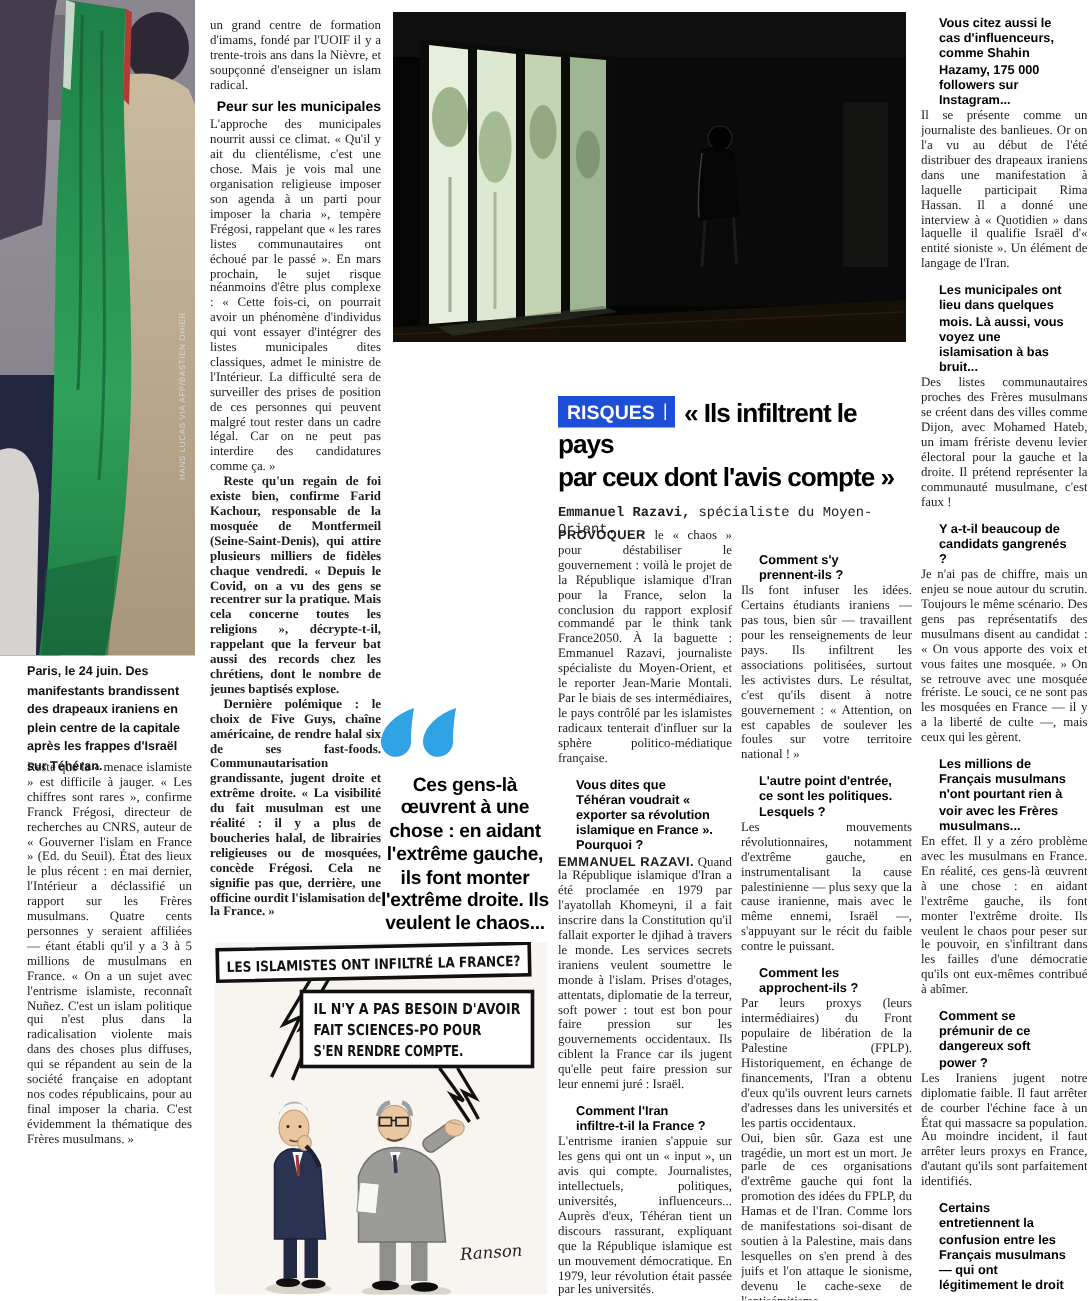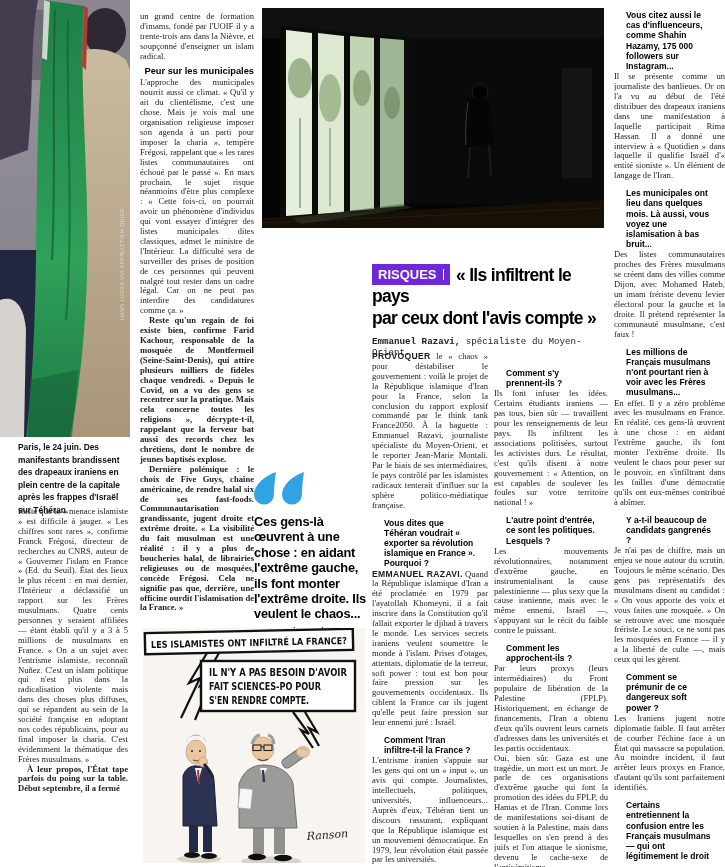--- a/index.html
+++ b/index.html
@@ -15,37 +15,37 @@
   .caption{font-family:"Liberation Sans",sans-serif;font-weight:bold;font-size:8.4px;
            line-height:12.6px;color:#101010;text-align:left;}
   .credit-vert{position:absolute;writing-mode:vertical-rl;transform:rotate(180deg);
            font-family:"Liberation Sans",sans-serif;font-size:5.4px;letter-spacing:.4px;}
 
   
   .q{font-family:"Liberation Sans",sans-serif;font-weight:bold;font-size:8.5px;
      line-height:10.2px;margin:7px 12px 1px;text-align:left;color:#000;}
   .qa:first-child .q{margin-top:0;}
   .lead{font-family:"Liberation Sans",sans-serif;font-weight:bold;letter-spacing:.3px;}
-  .kicker{display:inline-block;background:#6d28d9;color:#fff;
+  .kicker{display:inline-block;background:#1d4ed8;color:#fff;
      font-family:"Liberation Sans",sans-serif;font-weight:bold;font-size:13px;
      padding:3px 6px 3px 6px;margin-right:6px;vertical-align:2px;}
   .kicker .kdiv{display:inline-block;width:1.5px;height:11px;background:#fff;
      margin-left:6px;vertical-align:-1px;}
   .headline{font-family:"Liberation Sans",sans-serif;font-weight:bold;font-size:17.5px;
      line-height:21px;letter-spacing:-0.7px;color:#000;display:inline;}
   .hl2{display:block;margin-top:1px;}
   .byline{font-family:Liberation Mono, monospace;font-size:9.2px;margin-top:7px;color:#222;}
   .byline b{font-weight:bold;}
   .signoff{font-family:"Liberation Sans",sans-serif;font-weight:bold;font-size:13px;
      text-align:right;margin-top:4px;}
 
   
   #quote{position:absolute;left:254px;top:472px;width:112px;}
   .quote-text{font-family:"Liberation Sans",sans-serif;font-weight:bold;font-size:12.8px;
-     line-height:15.4px;color:#000;text-align:left;margin-top:4px;letter-spacing:-0.2px;}
+     line-height:15.4px;color:#000;text-align:center;margin-top:4px;letter-spacing:-0.2px;}
   .quote-attrib{font-family:"Liberation Sans",sans-serif;font-size:8.2px;line-height:10.5px;
      margin-top:5px;color:#222;}
   .quote-attrib b{font-weight:bold;}
 
   
   #photo-left{position:absolute;left:0;top:0;width:130px;height:437px;overflow:hidden;}
   #credit-left{left:119px;top:90px;height:230px;color:#d8d6da;}
   #caption-left{position:absolute;left:18px;top:441px;width:107px;}
   #col-a{position:absolute;left:18px;top:507px;width:110px;height:358px;overflow:hidden;}
   #col-b{position:absolute;left:140px;top:12px;width:114px;height:604px;overflow:hidden;}
@@ -93,21 +93,20 @@
       <path d="M30,380 L78,370 L72,437 L28,437 Z" fill="#156037" opacity="0.55"></path>
       <path d="M44,0 L50,2 L47,60 L42,58 Z" fill="#e8e6e0" opacity="0.85"></path>
       <path d="M84,6 L88,8 L86,70 L82,66 Z" fill="#b23b33"></path>
     </svg>
     <div id="credit-left" class="credit-vert">HANS LUCAS VIA AFP/BASTIEN OHIER</div>
   </div>
   <div id="caption-left" class="caption">Paris, le 24 juin. Des manifestants brandissent des drapeaux iraniens en plein centre de la capitale après les frappes d'Israël sur Téhéran.</div>
 
   <div id="col-a" class="body-text">
     <p>Reste que la « menace islamiste » est difficile à jauger. « Les chiffres sont rares », confirme Franck Frégosi, directeur de recherches au CNRS, auteur de « Gouverner l'islam en France » (Ed. du Seuil). État des lieux le plus récent : en mai dernier, l'Intérieur a déclassifié un rapport sur les Frères musulmans. Quatre cents personnes y seraient affiliées — étant établi qu'il y a 3 à 5 millions de musulmans en France. « On a un sujet avec l'entrisme islamiste, reconnaît Nuñez. C'est un islam politique qui n'est plus dans la radicalisation violente mais dans des choses plus diffuses, qui se répandent au sein de la société française en adoptant nos codes républicains, pour au final imposer la charia. C'est évidemment la thématique des Frères musulmans. »</p>
-    <p>À leur propos, l'État tape parfois du poing sur la table. Début septembre, il a fermé</p>
   </div>
 
   <div id="col-b" class="body-text">
     <p>un grand centre de formation d'imams, fondé par l'UOIF il y a trente-trois ans dans la Nièvre, et soupçonné d'enseigner un islam radical.</p>
     <h3 class="subhead">Peur sur les municipales</h3>
     <p>L'approche des municipales nourrit aussi ce climat. « Qu'il y ait du clientélisme, c'est une chose. Mais je vois mal une organisation religieuse imposer son agenda à un parti pour imposer la charia », tempère Frégosi, rappelant que « les rares listes communautaires ont échoué par le passé ». En mars prochain, le sujet risque néanmoins d'être plus complexe : « Cette fois-ci, on pourrait avoir un phénomène d'individus qui vont essayer d'intégrer des listes municipales dites classiques, admet le ministre de l'Intérieur. La difficulté sera de surveiller des prises de position de ces personnes qui peuvent malgré tout rester dans un cadre légal. Car on ne peut pas interdire des candidatures comme ça. »</p>
     <p>Reste qu'un regain de foi existe bien, confirme Farid Kachour, responsable de la mosquée de Montfermeil (Seine-Saint-Denis), qui attire plusieurs milliers de fidèles chaque vendredi. « Depuis le Covid, on a vu des gens se recentrer sur la pratique. Mais cela concerne toutes les religions », décrypte-t-il, rappelant que la ferveur bat aussi des records chez les chrétiens, dont le nombre de jeunes baptisés explose.</p>
     <p>Dernière polémique : le choix de Five Guys, chaîne américaine, de rendre halal six de ses fast-foods. Communautarisation grandissante, jugent droite et extrême droite. « La visibilité du fait musulman est une réalité : il y a plus de boucheries halal, de librairies religieuses ou de mosquées, concède Frégosi. Cela ne signifie pas que, derrière, une officine ourdit l'islamisation de la France. »</p>
   </div>
 
@@ -181,26 +180,26 @@
   <div id="col-right" class="body-text">
     <div class="qa">
       <div class="q">Vous citez aussi le cas d'influenceurs, comme Shahin Hazamy, 175 000 followers sur Instagram...</div>
       <p class="a">Il se présente comme un journaliste des banlieues. Or on l'a vu au début de l'été distribuer des drapeaux iraniens dans une manifestation à laquelle participait Rima Hassan. Il a donné une interview à « Quotidien » dans laquelle il qualifie Israël d'« entité sioniste ». Un élément de langage de l'Iran.</p>
     </div>
     <div class="qa">
       <div class="q">Les municipales ont lieu dans quelques mois. Là aussi, vous voyez une islamisation à bas bruit...</div>
       <p class="a">Des listes communautaires proches des Frères musulmans se créent dans des villes comme Dijon, avec Mohamed Hateb, un imam frériste devenu levier électoral pour la gauche et la droite. Il prétend représenter la communauté musulmane, c'est faux !</p>
     </div>
     <div class="qa">
+      <div class="q">Y a-t-il beaucoup de candidats gangrenés ?</div>
+      <p class="a">Je n'ai pas de chiffre, mais un enjeu se noue autour du scrutin. Toujours le même scénario. Des gens pas représentatifs des musulmans disent au candidat : « On vous apporte des voix et vous faites une mosquée. » On se retrouve avec une mosquée frériste. Le souci, ce ne sont pas les mosquées en France — il y a la liberté de culte —, mais ceux qui les gèrent.</p>
+    </div>
+    <div class="qa">
       <div class="q">Les millions de Français musulmans n'ont pourtant rien à voir avec les Frères musulmans...</div>
       <p class="a">En effet. Il y a zéro problème avec les musulmans en France. En réalité, ces gens-là œuvrent à une chose : en aidant l'extrême gauche, ils font monter l'extrême droite. Ils veulent le chaos pour peser sur le pouvoir, en s'infiltrant dans les failles d'une démocratie qu'ils ont eux-mêmes contribué à abîmer.</p>
-    </div>
-    <div class="qa">
-      <div class="q">Y a-t-il beaucoup de candidats gangrenés ?</div>
-      <p class="a">Je n'ai pas de chiffre, mais un enjeu se noue autour du scrutin. Toujours le même scénario. Des gens pas représentatifs des musulmans disent au candidat : « On vous apporte des voix et vous faites une mosquée. » On se retrouve avec une mosquée frériste. Le souci, ce ne sont pas les mosquées en France — il y a la liberté de culte —, mais ceux qui les gèrent.</p>
     </div>
     <div class="qa">
       <div class="q">Comment se prémunir de ce dangereux soft power ?</div>
       <p class="a">Les Iraniens jugent notre diplomatie faible. Il faut arrêter de courber l'échine face à un État qui massacre sa population. Au moindre incident, il faut arrêter leurs proxys en France, d'autant qu'ils sont parfaitement identifiés.</p>
     </div>
     <div class="qa">
       <div class="q">Certains entretiennent la confusion entre les Français musulmans — qui ont légitimement le droit de prier, de manger halal — et l'islamisation radicale...</div>
       <p class="a">Les renseignements français font le distinguo. Les musulmans de France sont, dans leur grande majorité, parfaitement intégrés.</p>
     </div>
     <div class="signoff">Propos recueillis par T.P.</div>

